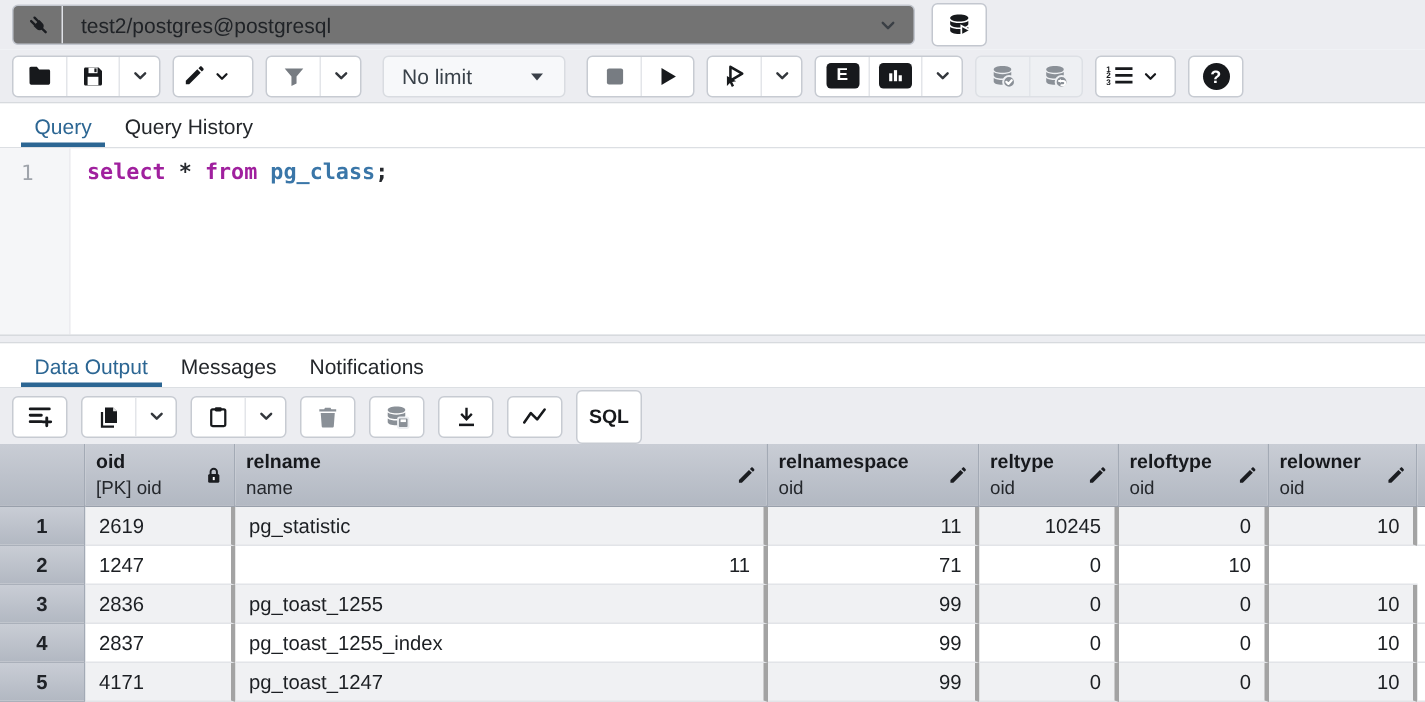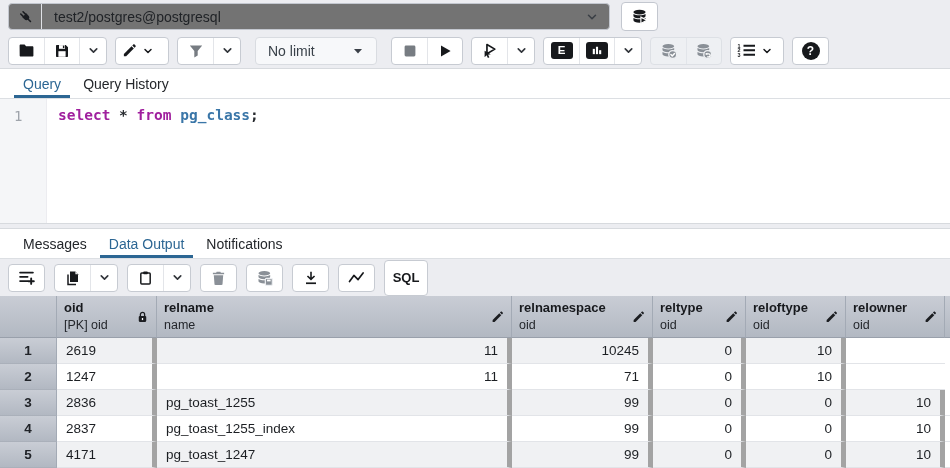--- a/index.html
+++ b/index.html
@@ -71,21 +71,21 @@
            padding:4px 7px; position:relative; font-size:13px; color:#17191d; line-height:1.3; cursor:pointer; }
   .hcell.corner, .hcell.filler { cursor:default; }
   .hcell.filler { border-right:none; }
   .hname { font-weight:bold; }
   .hsub { font-size:12.5px; color:#24272c; }
   .hicon { position:absolute; right:7px; top:50%; transform:translateY(-50%); color:#1b1d21; }
   .drow { height:26px; }
   .rnum { background:linear-gradient(#c9cdd5,#b2b8c2); border-right:1px solid #a3aab5; border-bottom:1px solid #aab0ba;
           font-size:13.5px; font-weight:bold; color:#202328; display:flex; align-items:center; justify-content:center;
           cursor:pointer; }
-  .dcell { font-size:13.5px; color:#1c1f23; padding:0 9px; line-height:25px; border-right:5px solid #a3a3a3;
+  .dcell { font-size:13.5px; color:#1c1f23; padding:0 9px; line-height:25px; border-right:3px solid #a3a3a3;
            border-bottom:1px solid #e2e4e8; white-space:nowrap; overflow:hidden; cursor:cell; background:#fff; }
   .dcell.numeric { text-align:right; }
   .drow.odd .dcell { background:#f0f1f3; }
   .dcell.fill { border-right:none; background:#fff !important; cursor:default; }
   svg { display:block; }
 </style>
 </head>
 <body>
 
 <div class="app">
@@ -311,25 +311,25 @@
   <div class="editor">
     <div class="gutter">
       <span>1</span>
     </div>
     <div class="code"><span class="kw">select</span><span> * </span><span class="kw">from</span><span class="ident"> pg_class</span><span>;</span></div>
   </div>
 
   <div class="divider"></div>
 
   <div class="tabbar">
+    <div class="tab active">
+        <span>Data Output</span>
+      </div>
     <div class="tab">
         <span>Messages</span>
-      </div>
-    <div class="tab active">
-        <span>Data Output</span>
       </div>
     <div class="tab">
         <span>Notifications</span>
       </div>
   </div>
 
   <div class="out-toolbar">
     <div class="btn-group">
       <button class="tbtn">
         <span>
@@ -483,20 +483,21 @@
               <path d="M11 2.6l1-1c.4-.4 1-.4 1.4 0l1 1c.4.4.4 1 0 1.4l-1 1z"></path>
             </svg>
           </span>
       </div>
       <div class="hcell filler"></div>
     </div>
 
     <div class="grow drow odd">
       <div class="rnum">1</div>
       <div class="dcell">2619</div>
+      <div class="dcell">pg_statistic</div>
       <div class="dcell numeric">11</div>
       <div class="dcell numeric">10245</div>
       <div class="dcell numeric">0</div>
       <div class="dcell numeric">10</div>
       <div class="dcell fill"></div>
     </div>
     <div class="grow drow">
       <div class="rnum">2</div>
       <div class="dcell">1247</div>
       <div class="dcell numeric">11</div>

